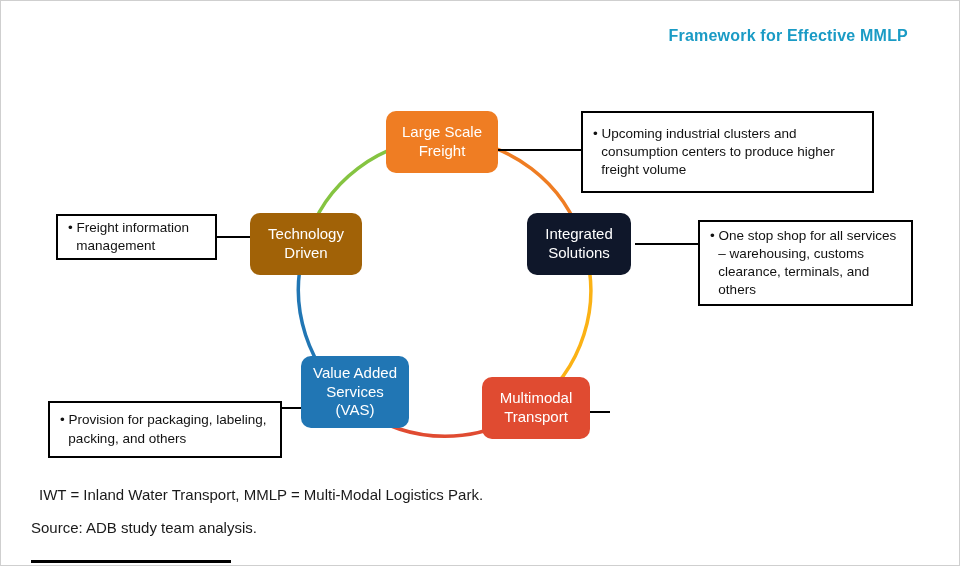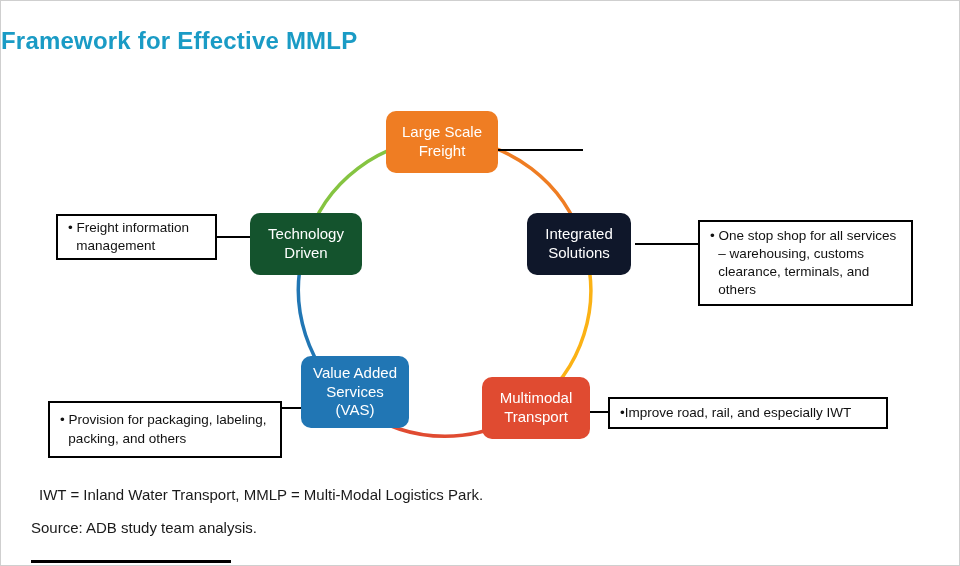--- a/index.html
+++ b/index.html
@@ -11,24 +11,24 @@
     position: relative;
     width: 960px;
     height: 566px;
     background: #ffffff;
     border: 1px solid #cfcfcf;
     overflow: hidden;
   }
   .diagram-title {
     position: absolute;
     top: 26px;
-    left: 0;
+    left: 13px;
     width: 894px;
-    text-align: left;
-    font-size: 24px;
+    text-align: right;
+    font-size: 16px;
     font-weight: bold;
     letter-spacing: 0.2px;
   }
   .ring {
     position: absolute;
     left: 0;
     top: 0;
     z-index: 1;
   }
   .connector {
@@ -98,28 +98,28 @@
     <path d="M 530 407 A 145 145 0 0 1 358 407" fill="none" stroke-width="3.5" stroke-linecap="round" style="stroke: rgb(224, 75, 49);"></path>
     <path d="M 358 407 A 145 145 0 0 1 305 243" fill="none" stroke-width="3.5" stroke-linecap="round" style="stroke: rgb(33, 118, 180);"></path>
   </svg>
 
   <div class="connector" style="left:490px; top:148px; width:92px;"></div>
   <div class="connector" style="left:634px; top:242px; width:64px;"></div>
   <div class="connector" style="left:584px; top:410px; width:25px;"></div>
   <div class="connector" style="left:279px; top:406px; width:23px;"></div>
   <div class="connector" style="left:214px; top:235px; width:37px;"></div>
 
+  <div class="callout" style="left:580px; top:110px; width:293px; height:82px;">
+    <div class="callout-text">• Upcoming industrial clusters and consumption centers to produce higher freight volume</div>
+  </div>
 
   <div class="callout" style="left:697px; top:205px; width:215px; height:86px;margin-top:14px;">
     <div class="callout-text">• One stop shop for all services – warehousing, customs clearance, terminals, and others</div>
   </div>
 
-  <div class="callout" style="left:607px; top:396px; width:280px; height:32px;">
-    <div class="callout-text">•Improve road, rail, and especially IWT</div>
-  </div>
 
   <div class="callout" style="left:47px; top:400px; width:234px; height:57px;">
     <div class="callout-text">• Provision for packaging, labeling, packing, and others</div>
   </div>
 
   <div class="callout" style="left:55px; top:213px; width:161px; height:46px;align-items:center;">
     <div class="callout-text">• Freight information management</div>
   </div>
 
   <div class="node" style="left: 385px; top: 110px; width: 112px; height: 62px; background-color: rgb(239, 125, 35);">
@@ -136,21 +136,21 @@
     <span class="node-label">Multimodal
 Transport</span>
   </div>
 
   <div class="node" style="left: 300px; top: 355px; width: 108px; height: 72px; background-color: rgb(33, 118, 180);">
     <span class="node-label">Value Added
 Services
 (VAS)</span>
   </div>
 
-  <div class="node" style="left: 249px; top: 212px; width: 112px; height: 62px; background-color: #14532d;">
+  <div class="node" style="left: 249px; top: 212px; width: 112px; height: 62px; background-color: #a16207;">
     <span class="node-label">Technology
 Driven</span>
   </div>
 
   <div class="footer-line" style="top:485px;margin-left:8px;">IWT = Inland Water Transport, MMLP = Multi-Modal Logistics Park.</div>
   <div class="footer-line" style="top:518px;">Source: ADB study team analysis.</div>
 
   <div class="page-edge-rule"></div>
 
 </div>

